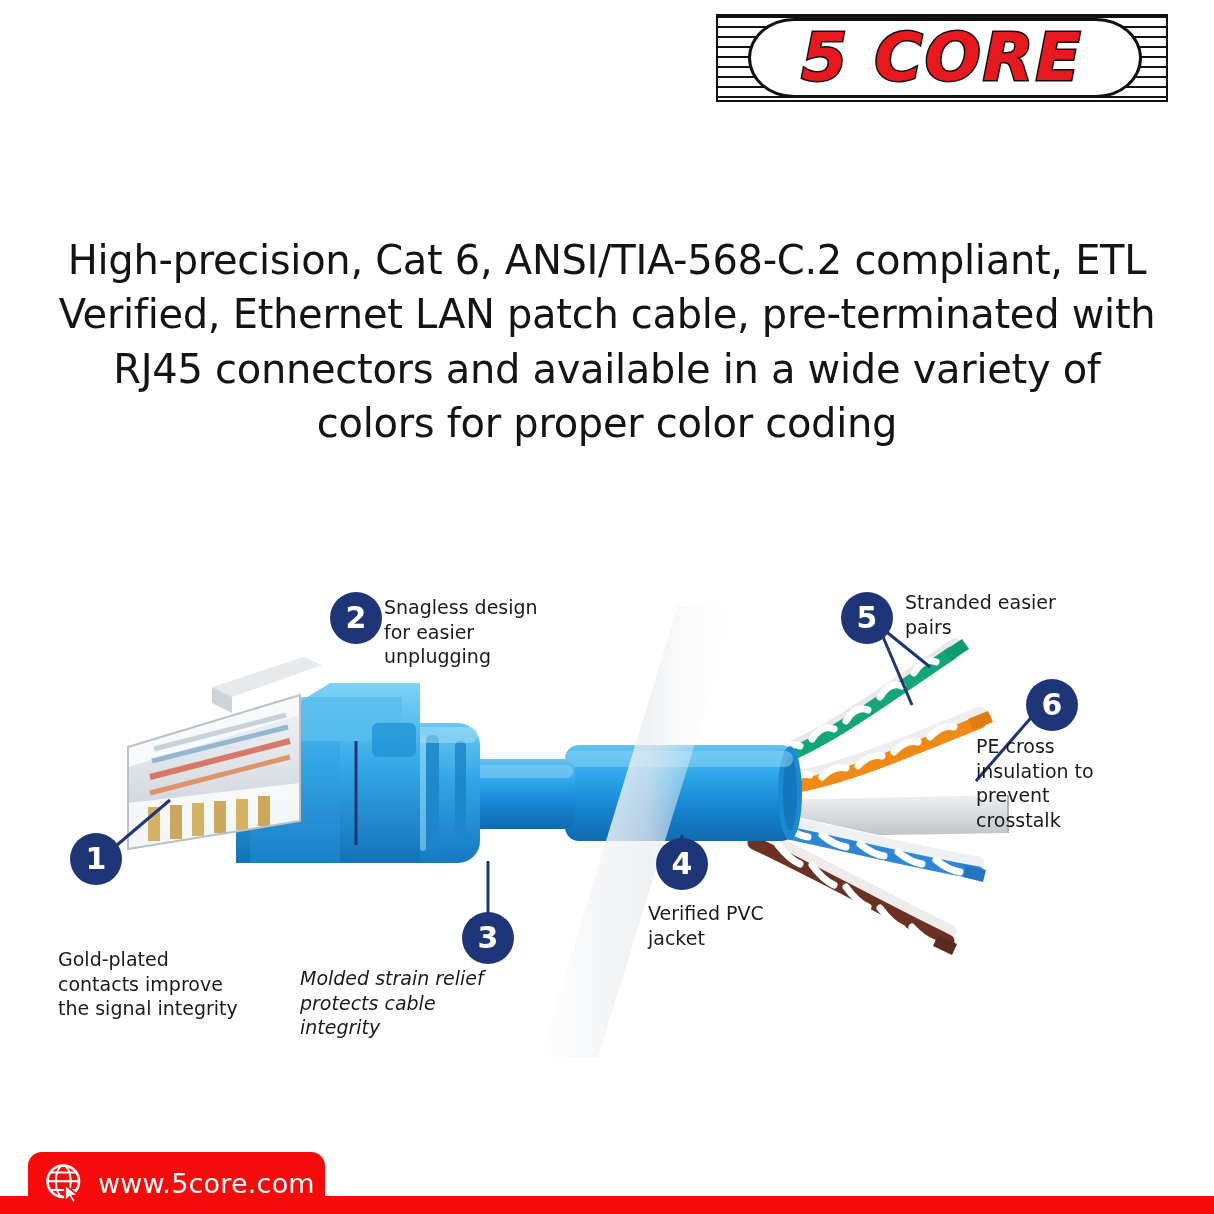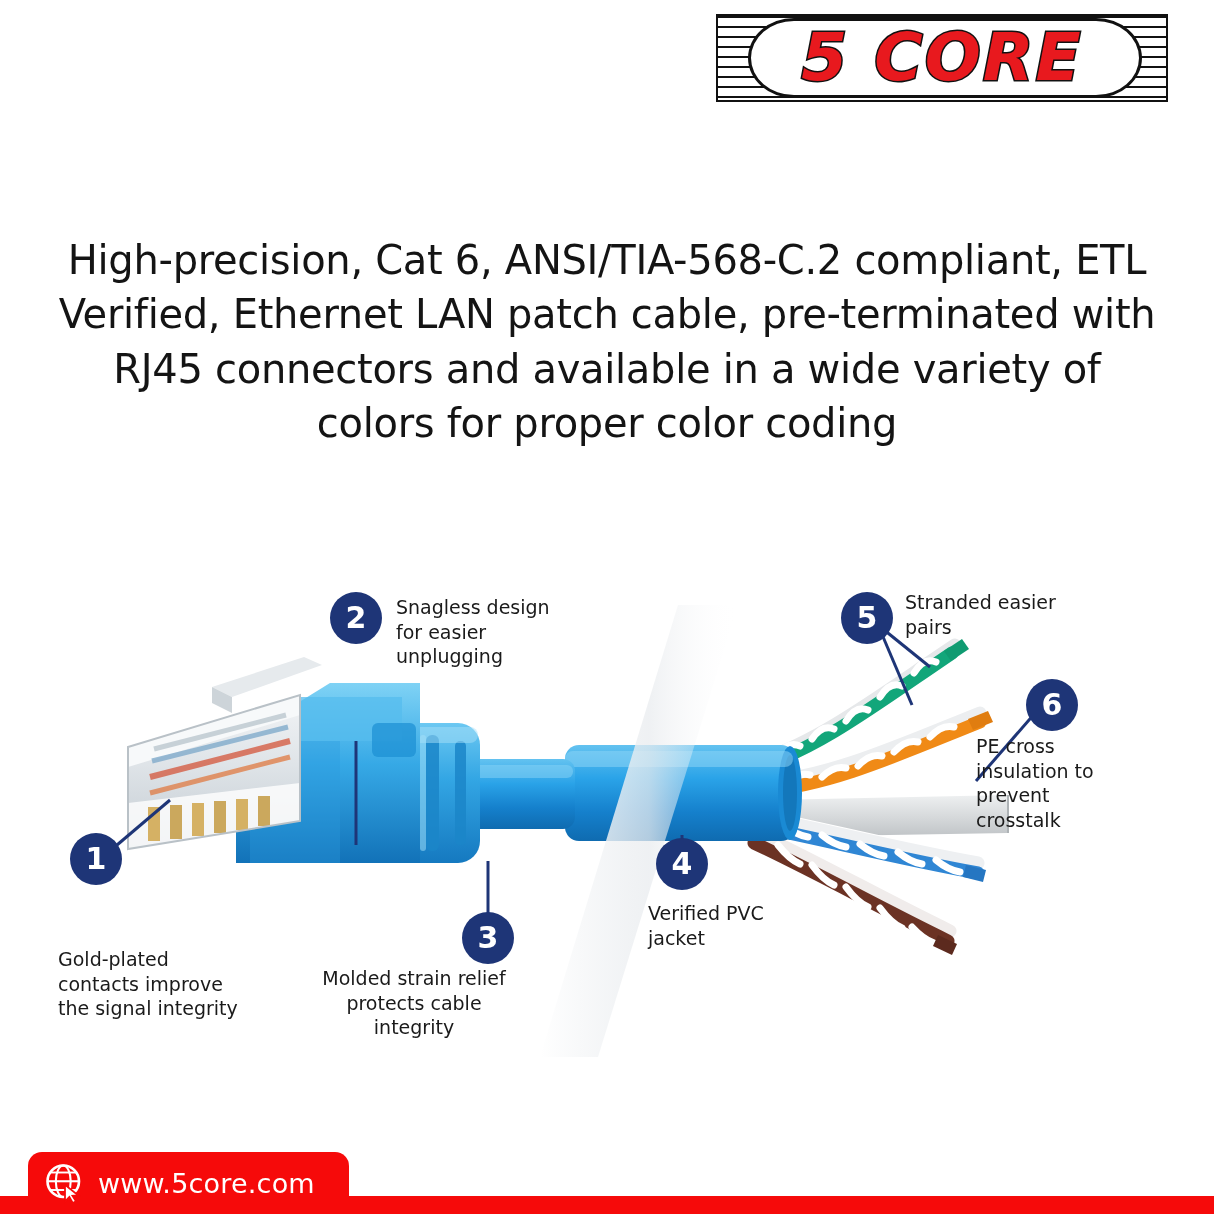--- a/index.html
+++ b/index.html
@@ -112,36 +112,36 @@
   }
   .c-text {
     position: absolute;
     font-family: "DejaVu Sans", sans-serif;
     font-size: 19px;
     line-height: 1.30;
     color: #1a1a1a;
     white-space: pre-line;
     z-index: 5;
   }
-  .c-text.right { text-align: center; }
+  .c-text.right { text-align: left; font-style: italic; }
 
   
   .footer-strip {
     position: absolute;
     left: 0;
     bottom: 0;
     width: 1214px;
     height: 18px;
     background: #f60a0a;
   }
   .footer-tab {
     position: absolute;
     left: 28px;
     bottom: 0;
-    width: 321px;
+    width: 297px;
     height: 62px;
     background: #f60a0a;
     border-radius: 14px 14px 0 0;
     display: flex;
     align-items: center;
     padding-left: 16px;
     box-sizing: border-box;
   }
   .globe-icon { width: 42px; height: 42px; flex: 0 0 42px; }
   .footer-url {
@@ -342,21 +342,21 @@
 
   <div class="callout">
     <div class="badge" style="left:70px; top:833px;">1</div>
     <div class="c-text" style="left:58px; top:903px; width:220px;margin-top:44px;">Gold-plated
 contacts improve
 the signal integrity</div>
   </div>
 
   <div class="callout">
     <div class="badge" style="left:330px; top:592px;">2</div>
-    <div class="c-text" style="left:396px; top:595px; width:230px;">Snagless design
+    <div class="c-text" style="left:384px; top:595px; width:230px;">Snagless design
 for easier
 unplugging</div>
   </div>
 
   <div class="callout">
     <div class="badge" style="left:462px; top:912px;">3</div>
     <div class="c-text right" style="left:300px; top:966px; width:228px;">Molded strain relief
 protects cable
 integrity</div>
   </div>

